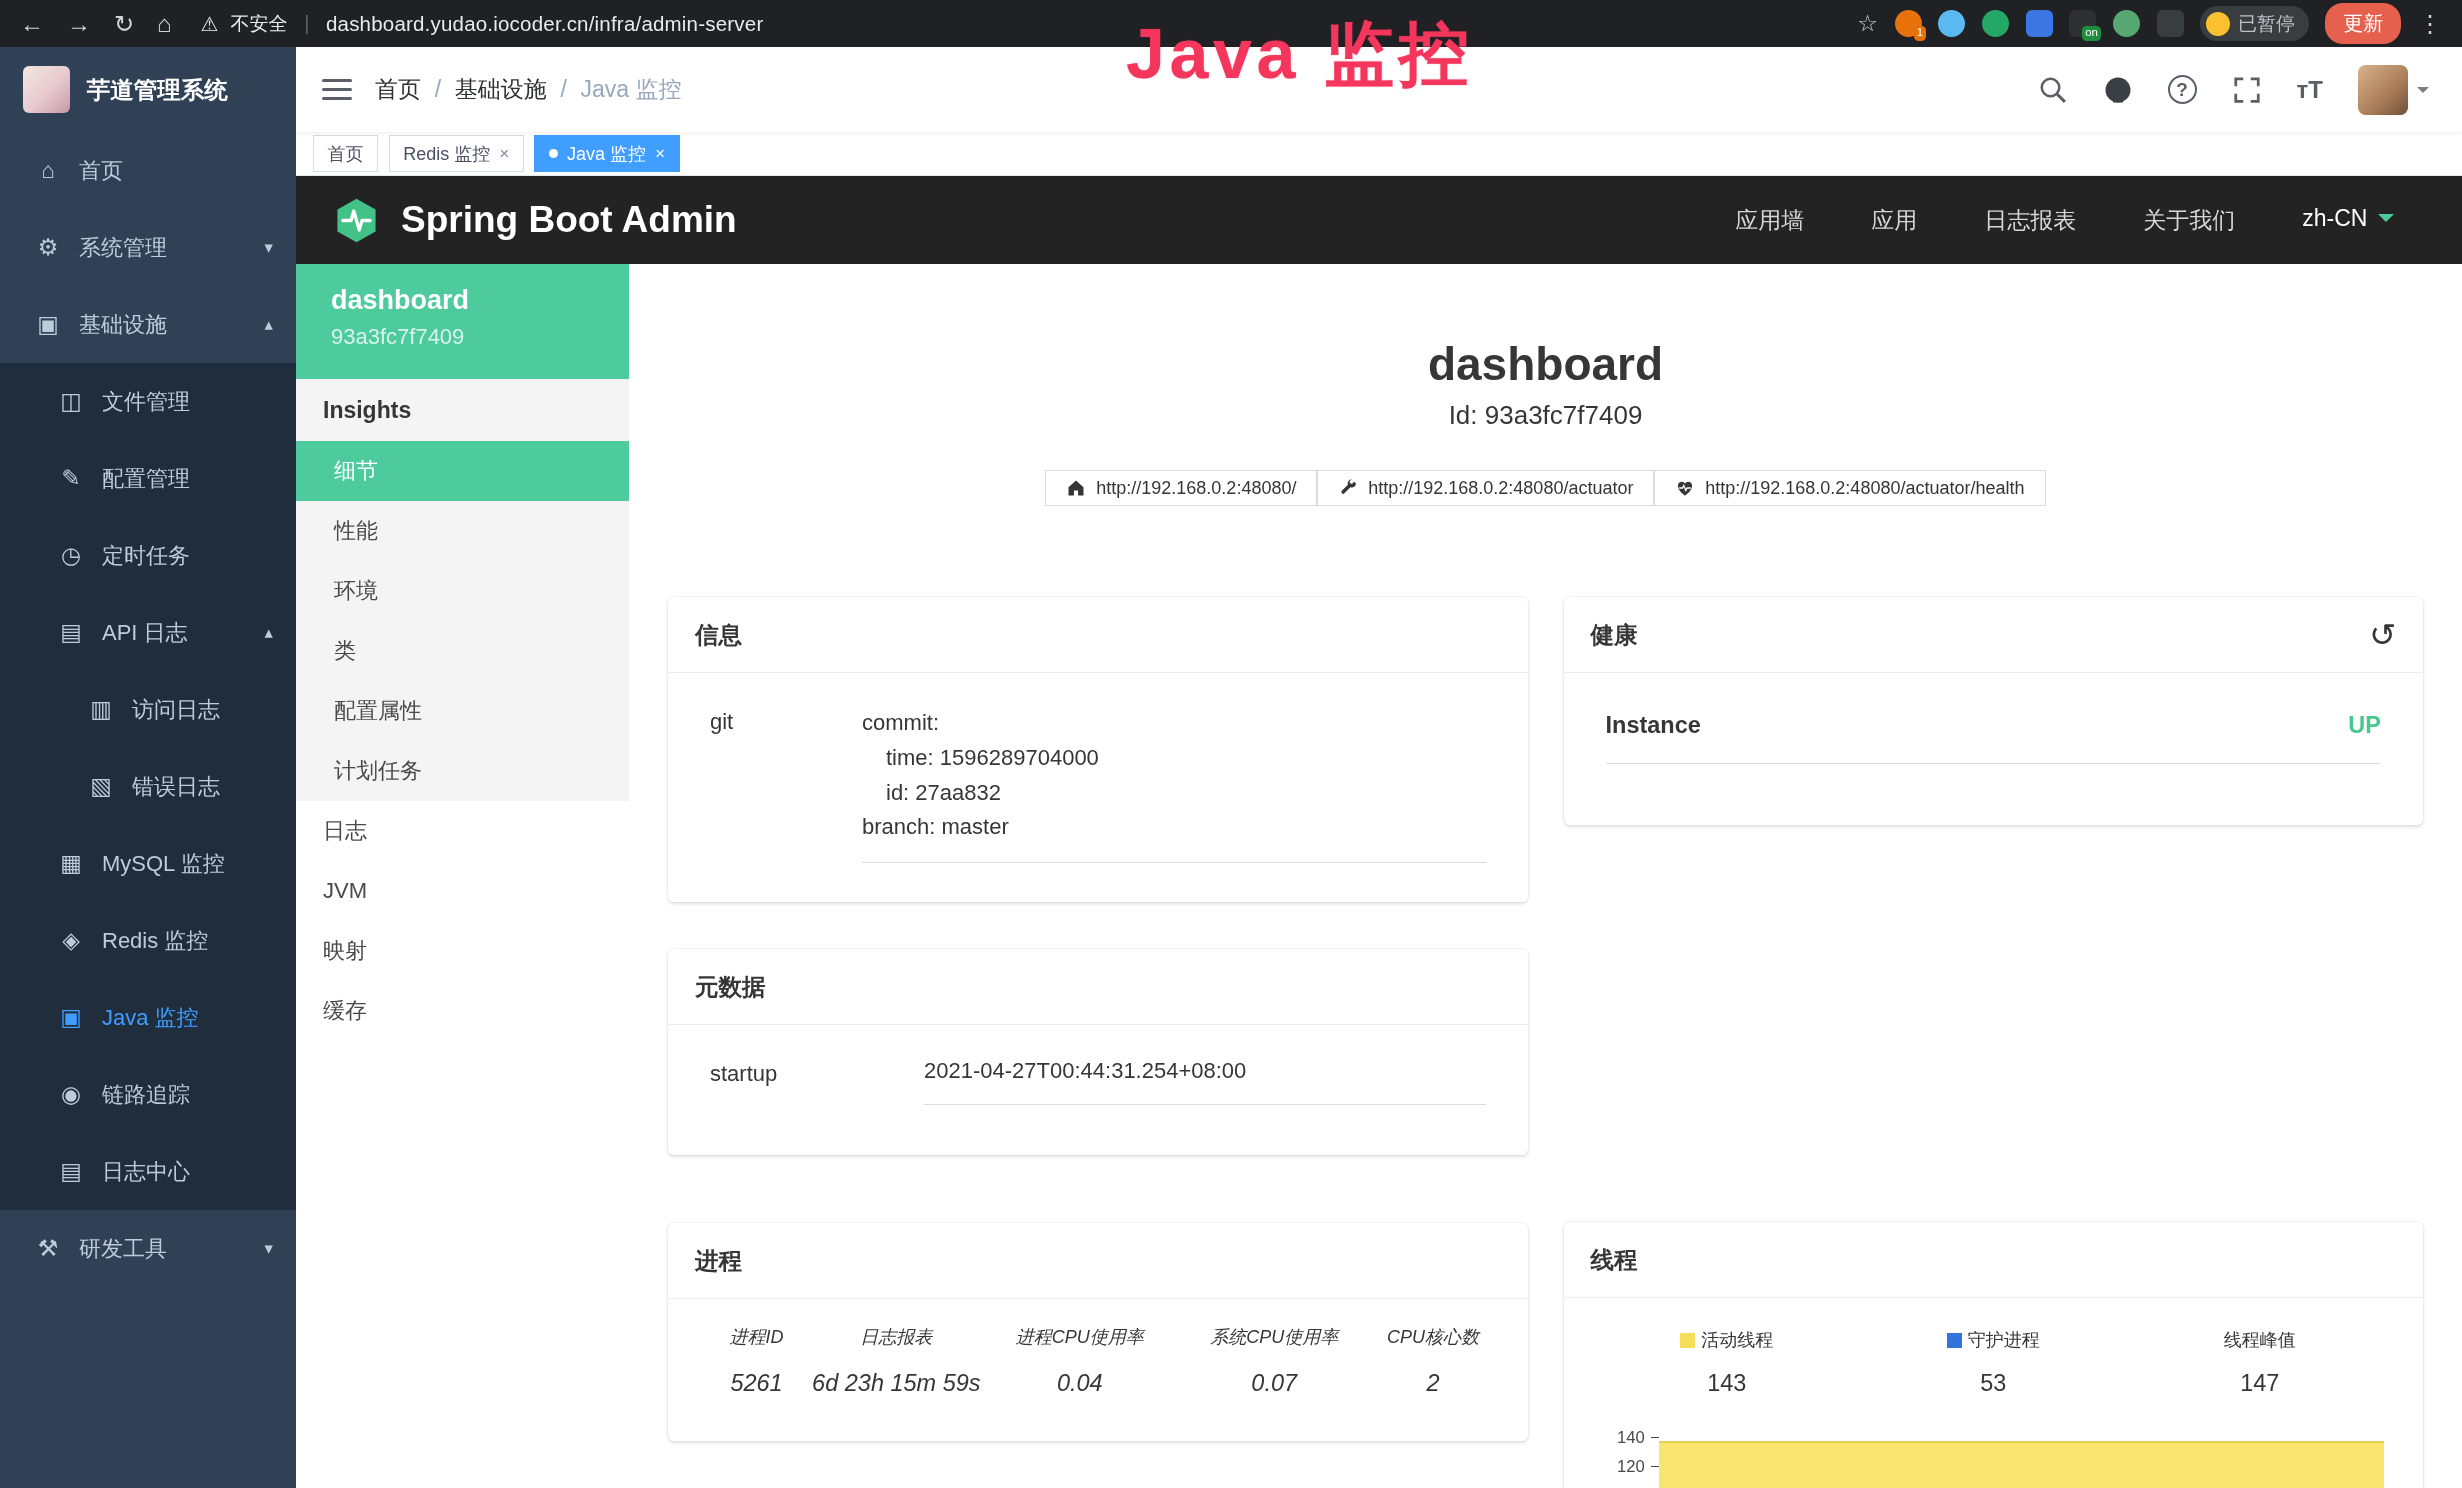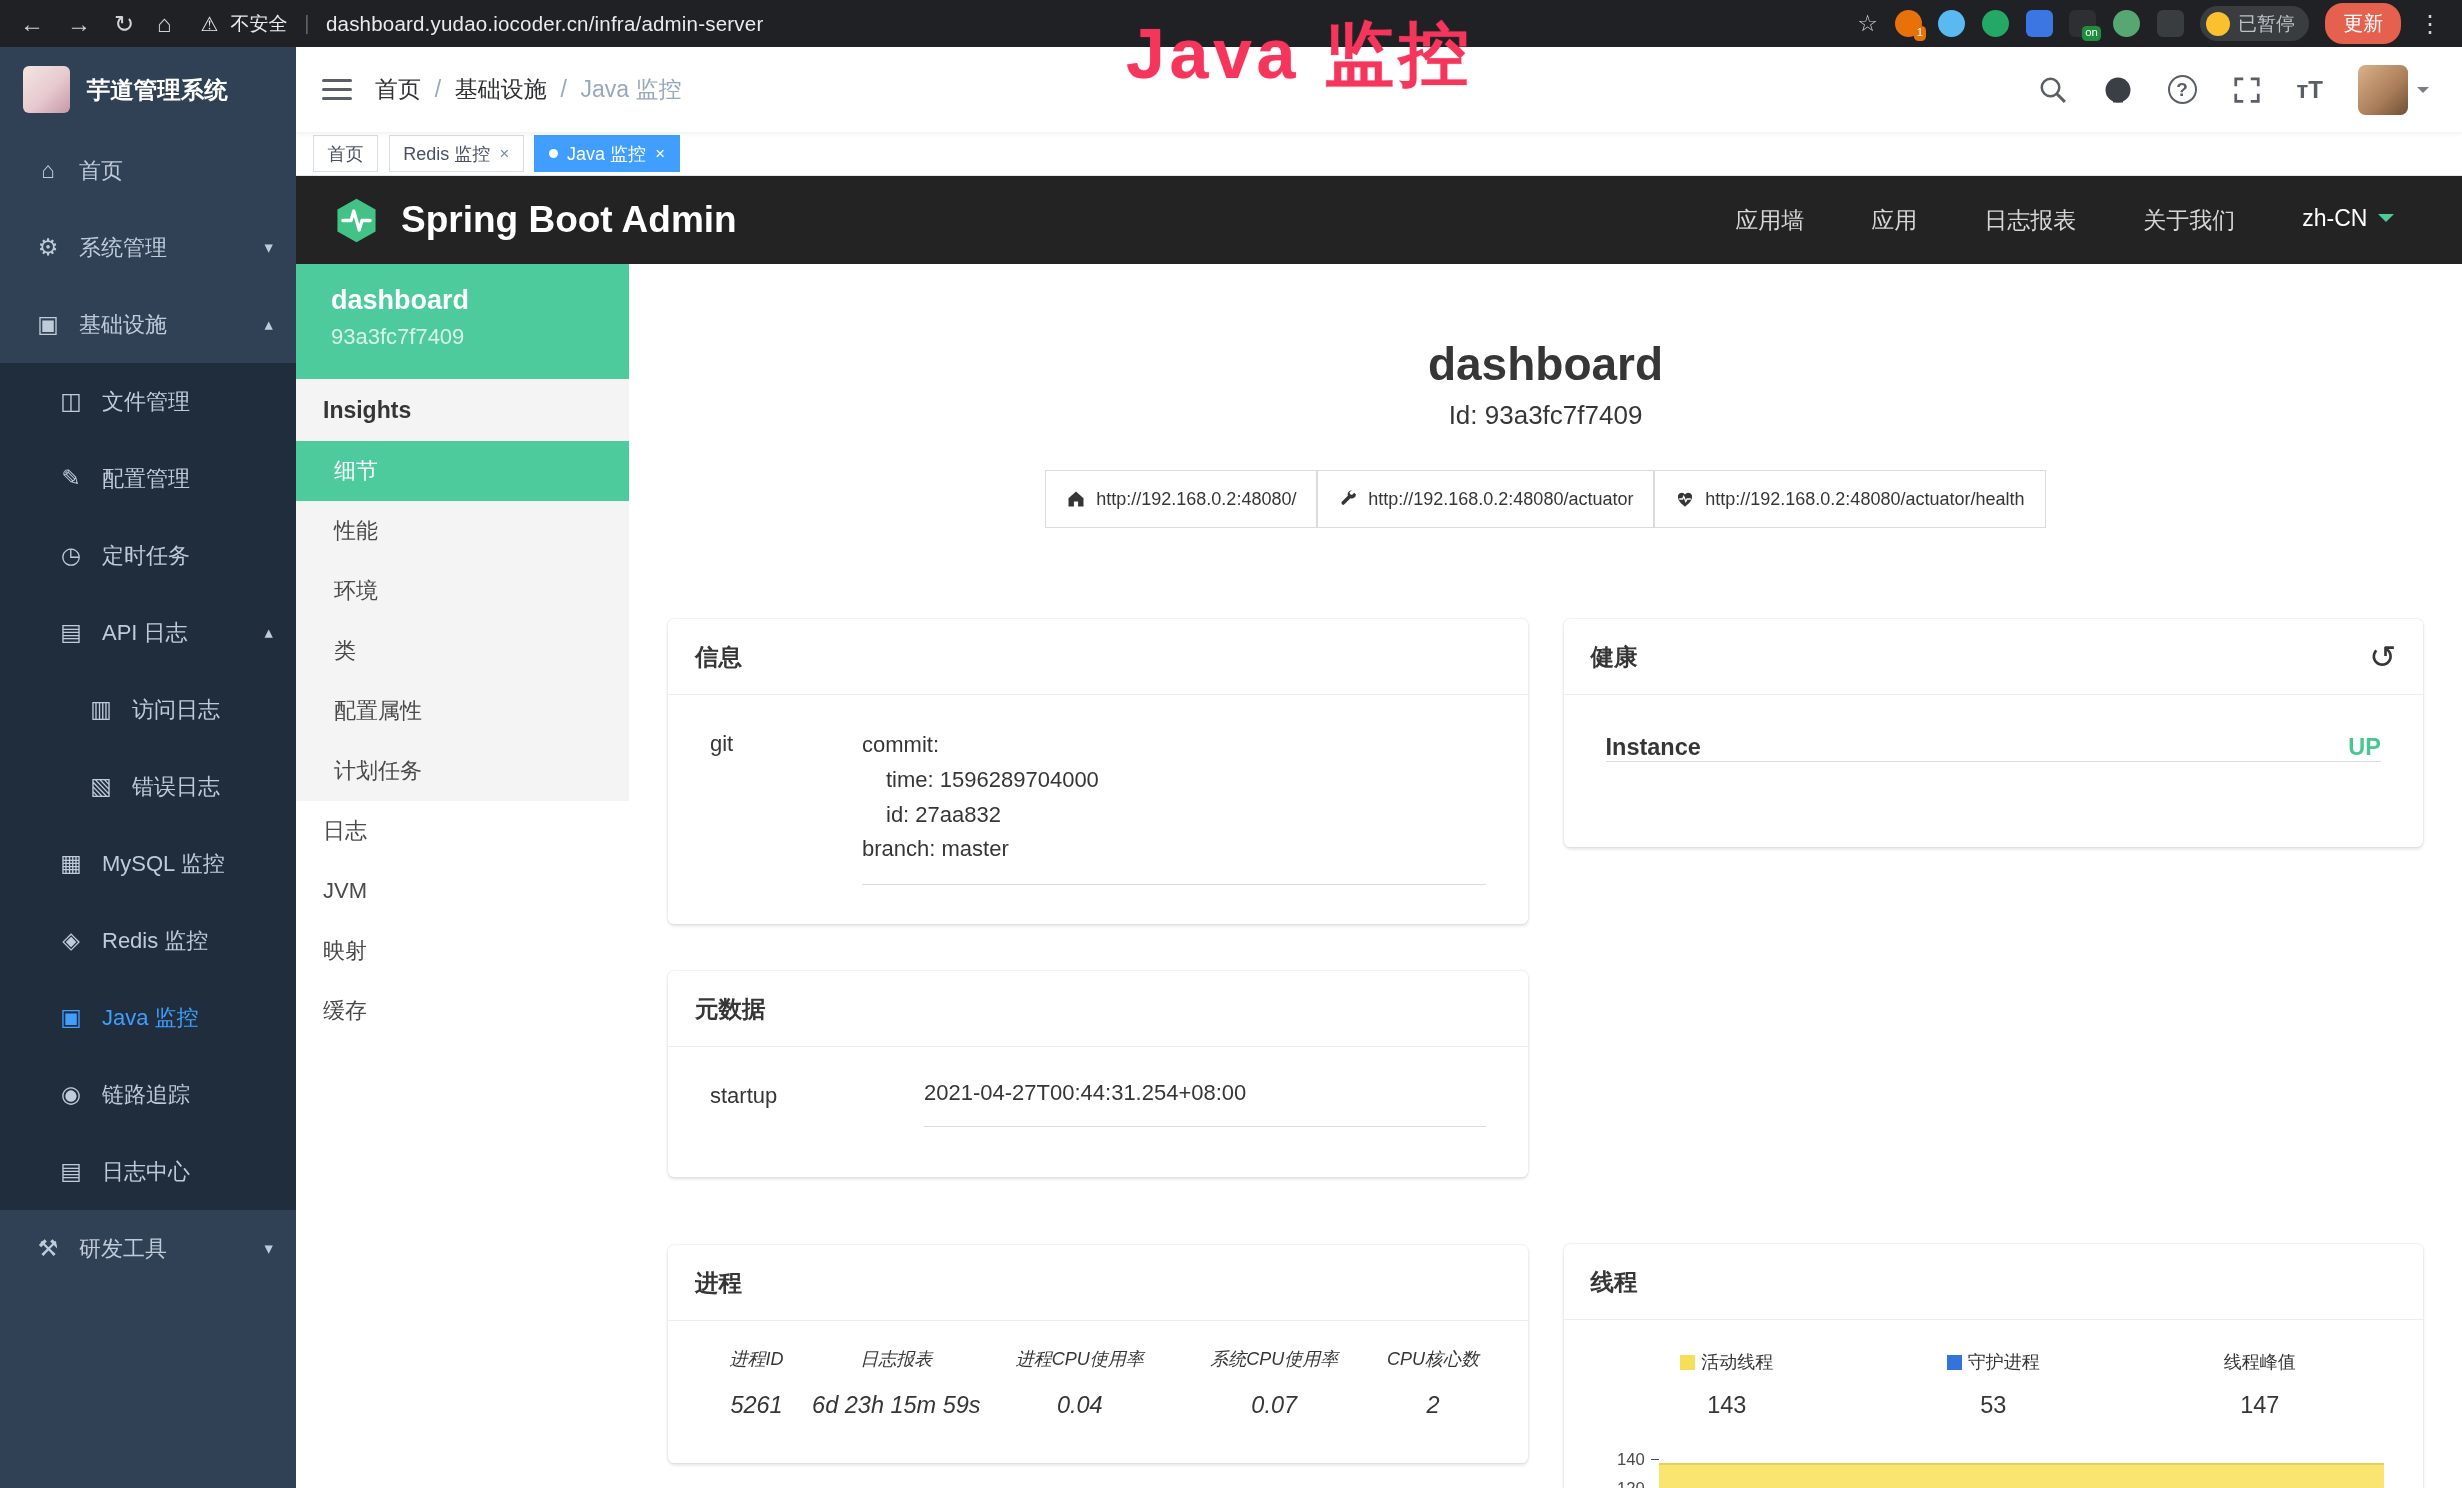--- a/index.html
+++ b/index.html
@@ -86,21 +86,21 @@
   .ins-label { height:62px; display:flex; align-items:center; padding-left:27px; font-weight:700; font-size:23px; color:#363636; }
   .ins-item { height:60px; display:flex; align-items:center; padding-left:38px; font-size:22px; color:#4a4a4a; cursor:default; }
   .ins-item.active { background:#4ecb9d; color:#fff; }
   .side-item { height:60px; display:flex; align-items:center; padding-left:27px; font-size:22px; color:#4a4a4a; cursor:default; }
 
   
   .content { position:absolute; left:629px; top:264px; right:0; bottom:0; background:#fff; overflow:hidden; }
   .pg-title { text-align:center; margin-top:73px; font-size:46px; font-weight:600; color:#363636; }
   .pg-id { text-align:center; margin-top:9px; font-size:26px; color:#363636; }
   .links { display:flex; justify-content:center; margin-top:39px; }
-  .linkbox { display:flex; align-items:center; gap:10.6px; border:0.8px solid #dbdbdb; background:#fff; height:58px; padding:0 20px; font-size:18px; color:#363636; margin-left:-0.8px; white-space:nowrap; }
+  .linkbox { display:flex; align-items:center; gap:10.6px; border:0.8px solid #dbdbdb; background:#fff; height:36px; padding:0 20px; font-size:18px; color:#363636; margin-left:-0.8px; white-space:nowrap; }
   .linkbox svg { width:20px; height:20px; flex:0 0 auto; }
 
   .cols { display:flex; gap:36px; padding:0 39px; margin-top:91px; align-items:flex-start; }
   .col { flex:1; min-width:0; }
   .card { background:#fff; border-radius:6px; box-shadow:0 1.5px 3.8px rgba(10,10,10,.12), 0 0 0 0.8px rgba(10,10,10,.04); overflow:hidden; }
   .card-h { height:76px; display:flex; align-items:center; padding:0 27px; border-bottom:1.5px solid #ededed; font-size:23.5px; font-weight:700; color:#363636; }
   .hist { margin-left:auto; font-size:32px; font-weight:400; color:#363636; line-height:1; }
 
   .c-info { height:305px; margin-bottom:47px; }
   .c-meta { height:206px; margin-bottom:68px; }
@@ -109,21 +109,21 @@
   .c-threads { height:485px; }
 
   .card-b { padding:33px 42px; }
   .kv { display:flex; }
   .kv .k { width:152px; font-size:22px; color:#363636; padding-top:3px; flex:0 0 auto; }
   .kv .v { flex:1; font-size:22px; color:#363636; line-height:1.58; border-bottom:0.8px solid #dbdbdb; padding-bottom:16.7px; }
   .v .ind { padding-left:24px; }
   .kv.meta .k { width:190px; }
   .kv.meta .v { line-height:1.2; padding-bottom:20px;margin-left:24px; }
 
-  .hrow { display:flex; justify-content:space-between; align-items:center; border-bottom:0.8px solid #dbdbdb; font-size:23.5px; }
+  .hrow { display:flex; justify-content:space-between; align-items:center; border-bottom:0.8px solid #dbdbdb; padding-bottom:24px; font-size:23.5px; }
   .hname { font-weight:600; color:#363636; }
   .hup { font-weight:700; color:#48c78e; }
   .c-health .card-b { padding:39px 42px; }
 
   .c-process .card-b { padding:26px 33px;font-style:italic; }
   .ptable { display:flex; text-align:center; }
   .pcol { }
   .pc1{flex:0 0 14%} .pc2{flex:0 0 21%} .pc3{flex:0 0 25%} .pc4{flex:0 0 24%} .pc5{flex:0 0 16%}
   .pth { font-size:18px; color:#363636; margin-bottom:21px; white-space:nowrap; }
   .ptv { font-size:23.5px; color:#363636; white-space:nowrap; }

